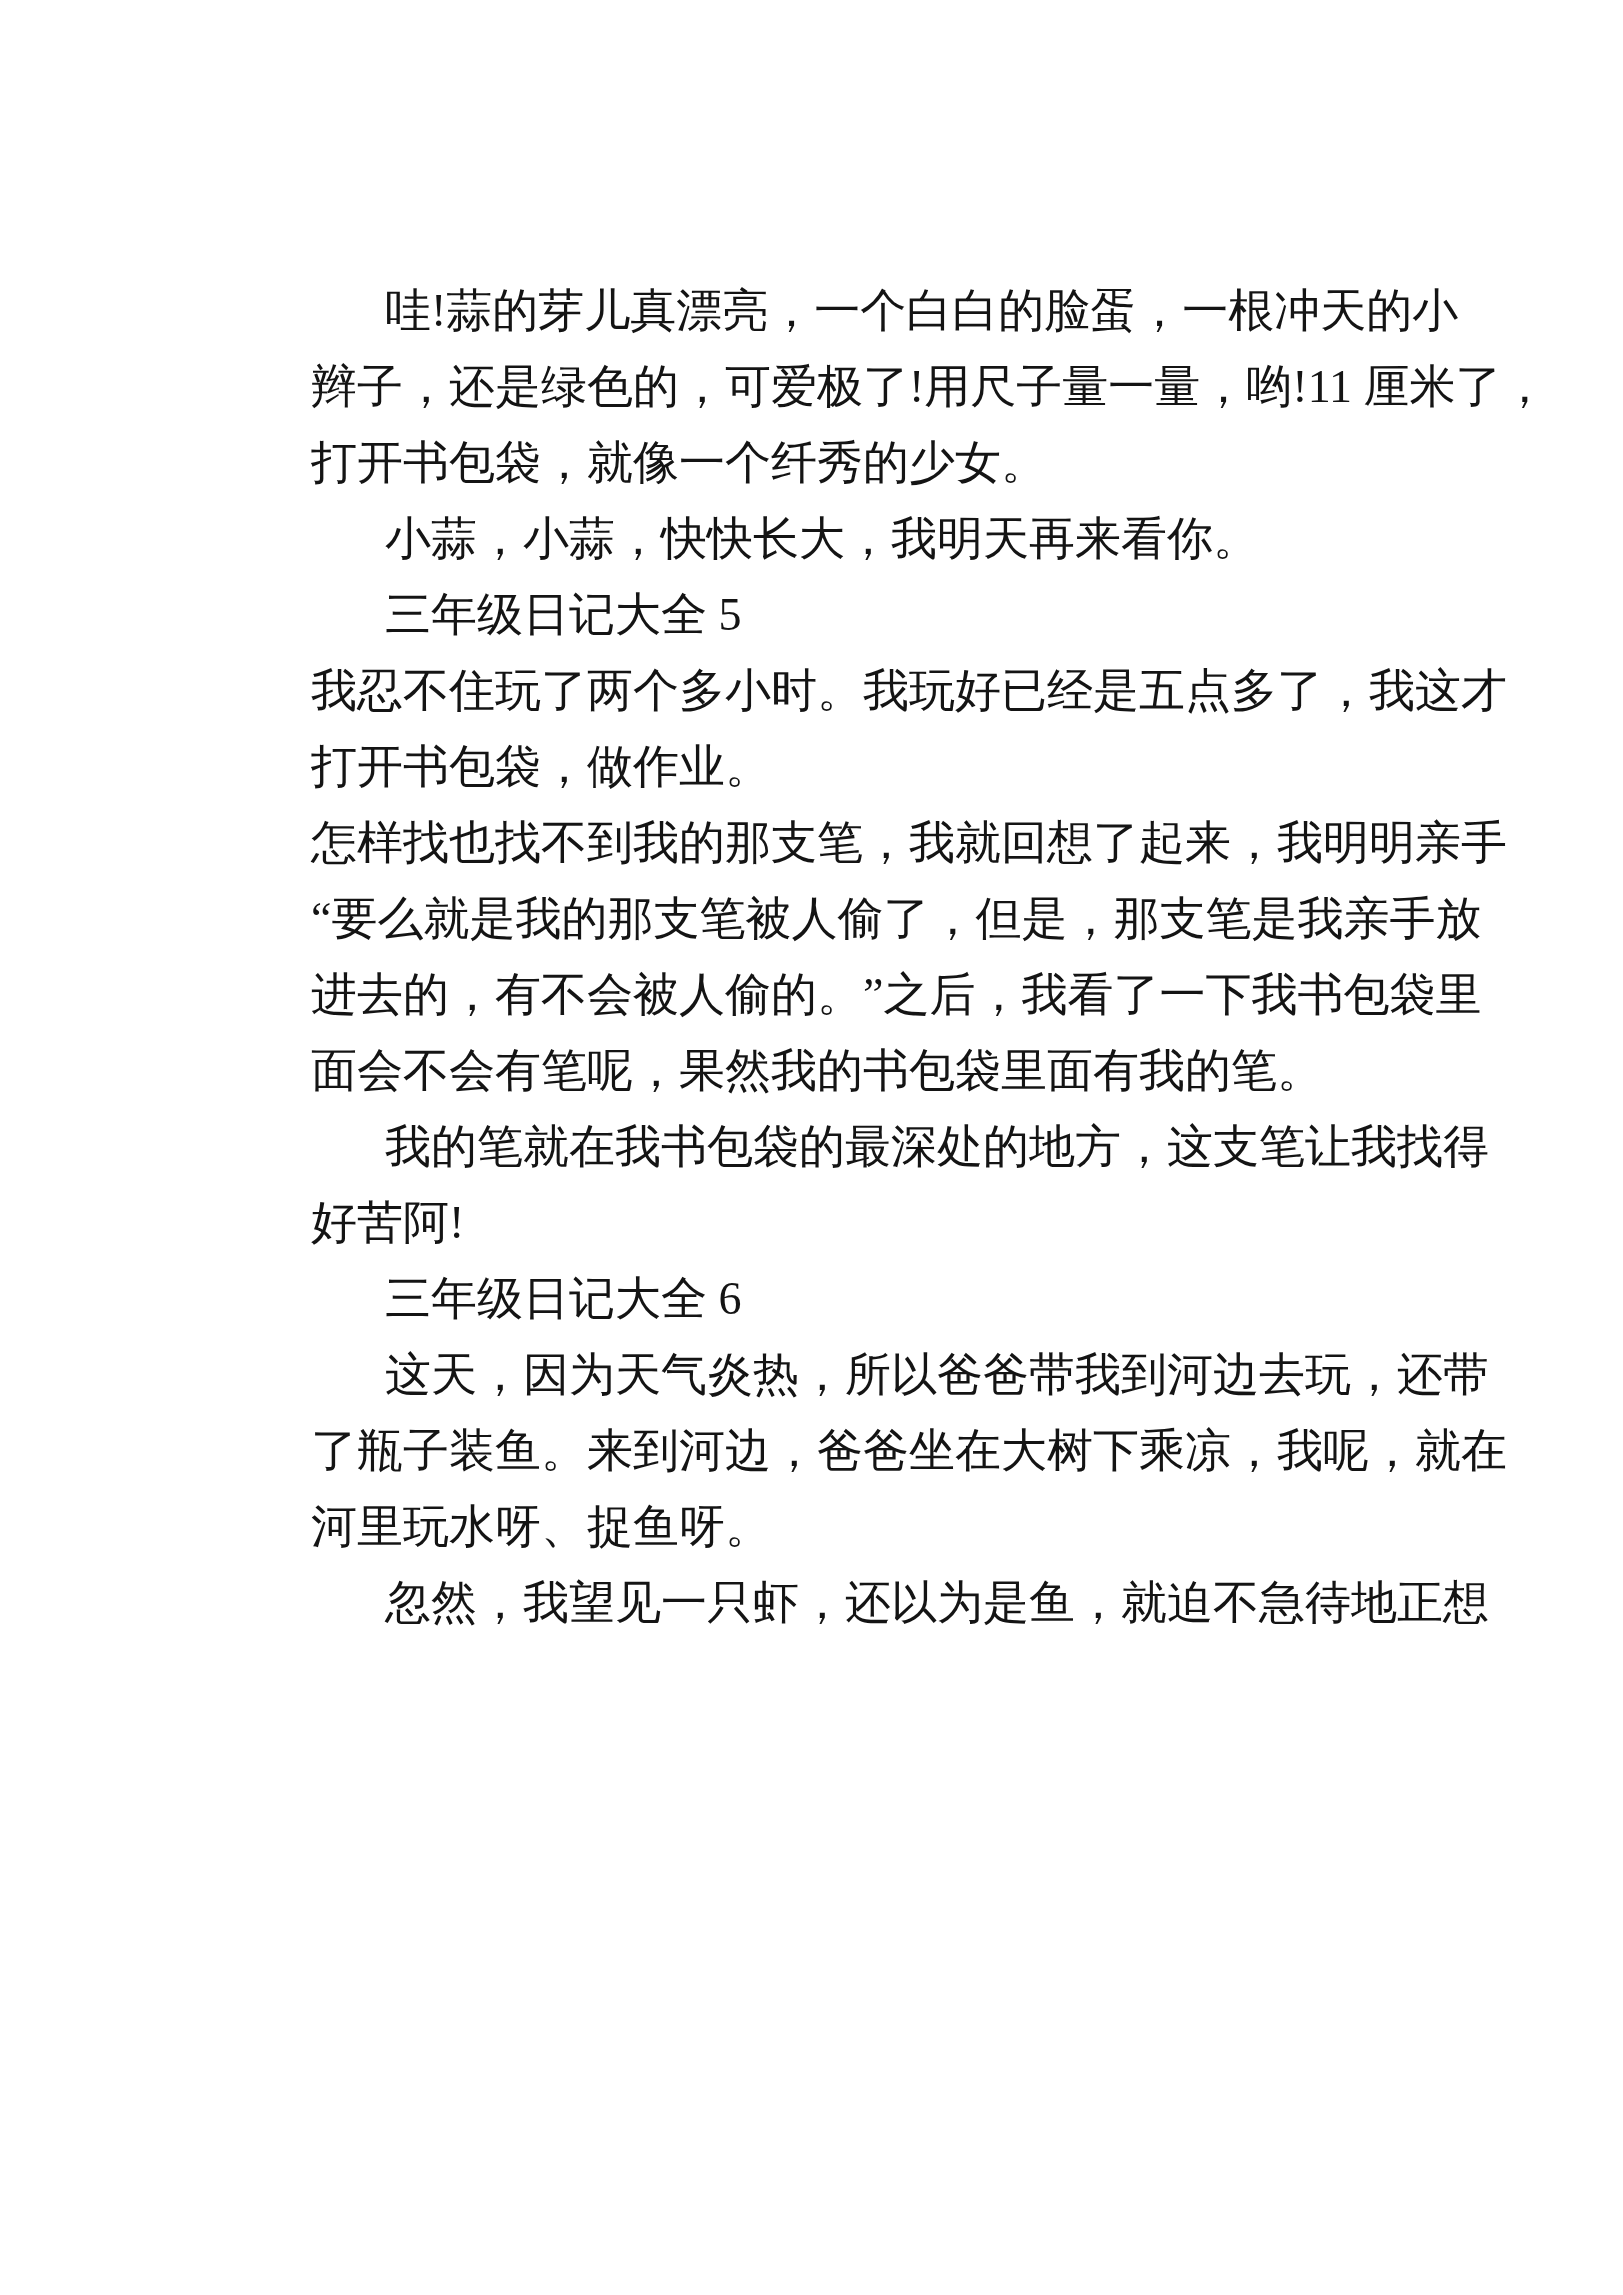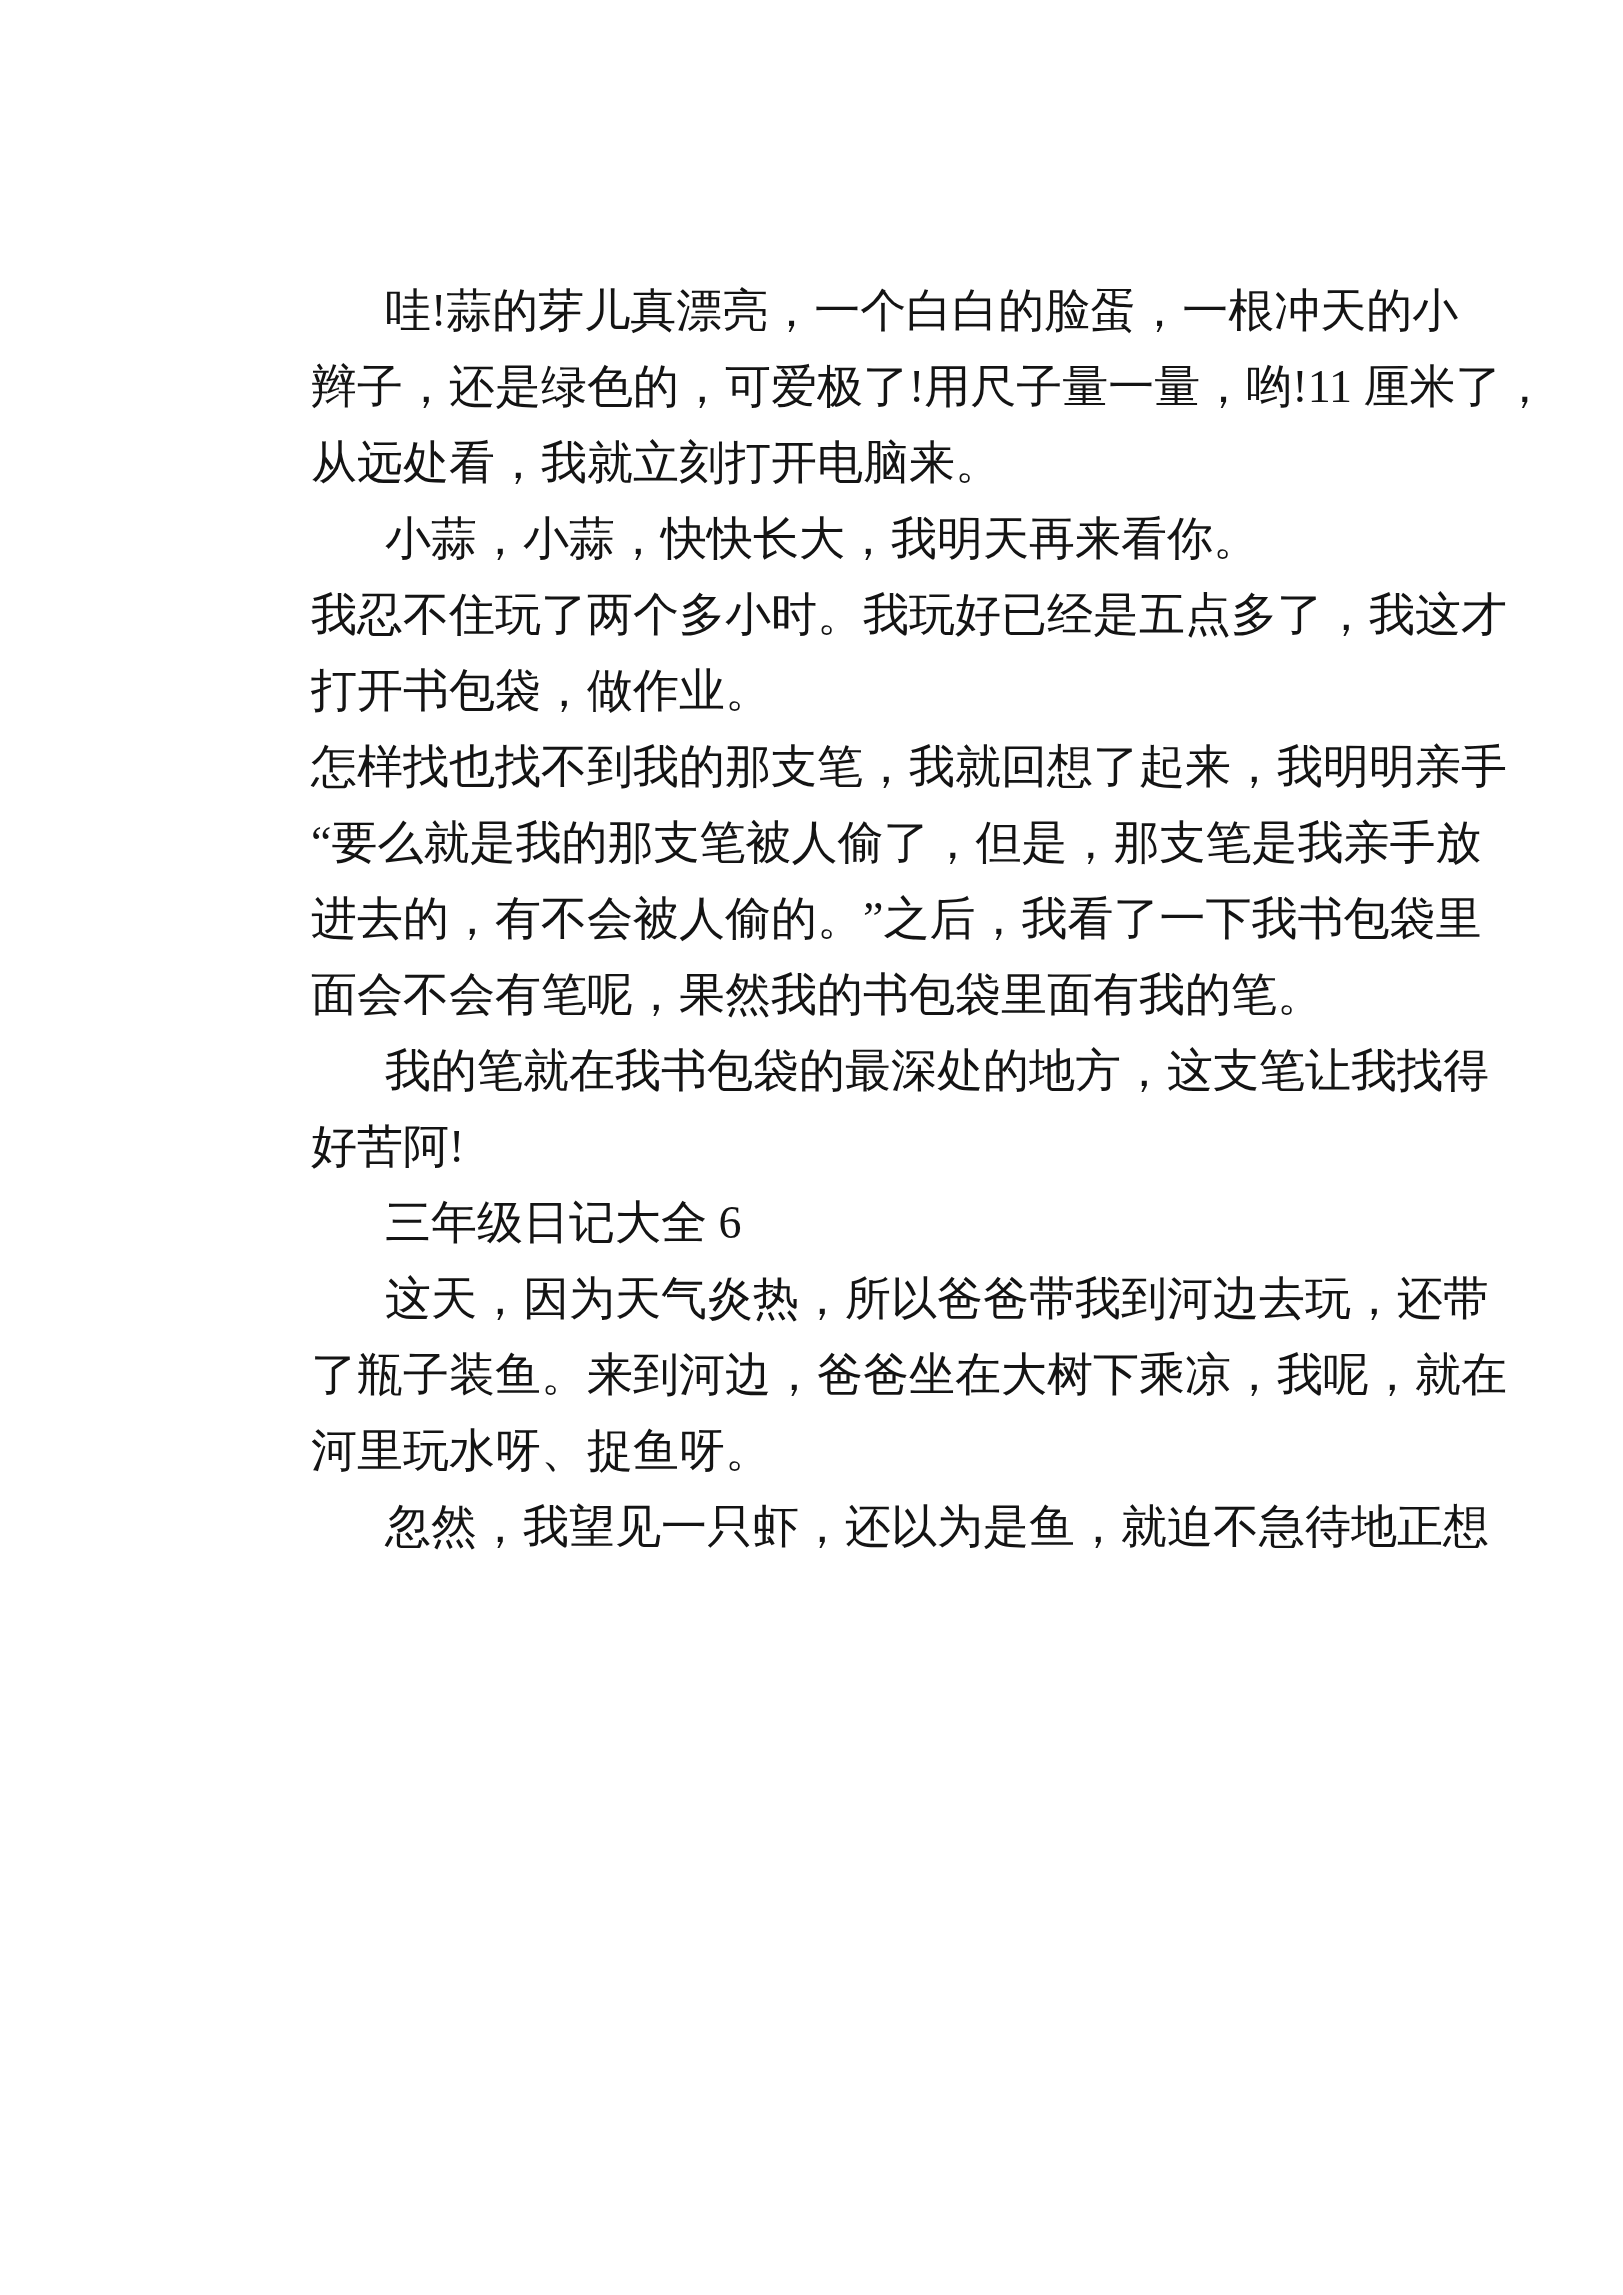--- a/index.html
+++ b/index.html
@@ -31,22 +31,23 @@
   }
   .line.indent { padding-left:90px; }
 </style>
 </head>
 <body>
 
 <div class="page">
   <div class="text-block">
     <div class="line indent">哇!蒜的芽儿真漂亮，一个白白的脸蛋，一根冲天的小</div>
     <div class="line">辫子，还是绿色的，可爱极了!用尺子量一量，哟!11 厘米了，</div>
-    <div class="line">从远处看，我就立刻打开电脑来。</div>
+    <div class="line">打开书包袋，就像一个纤秀的少女。</div>
     <div class="line indent">小蒜，小蒜，快快长大，我明天再来看你。</div>
+    <div class="line indent">三年级日记大全 5</div>
     <div class="line">我忍不住玩了两个多小时。我玩好已经是五点多了，我这才</div>
     <div class="line">打开书包袋，做作业。</div>
     <div class="line">怎样找也找不到我的那支笔，我就回想了起来，我明明亲手</div>
     <div class="line">“要么就是我的那支笔被人偷了，但是，那支笔是我亲手放</div>
     <div class="line">进去的，有不会被人偷的。”之后，我看了一下我书包袋里</div>
     <div class="line">面会不会有笔呢，果然我的书包袋里面有我的笔。</div>
     <div class="line indent">我的笔就在我书包袋的最深处的地方，这支笔让我找得</div>
     <div class="line">好苦阿!</div>
     <div class="line indent">三年级日记大全 6</div>
     <div class="line indent">这天，因为天气炎热，所以爸爸带我到河边去玩，还带</div>

